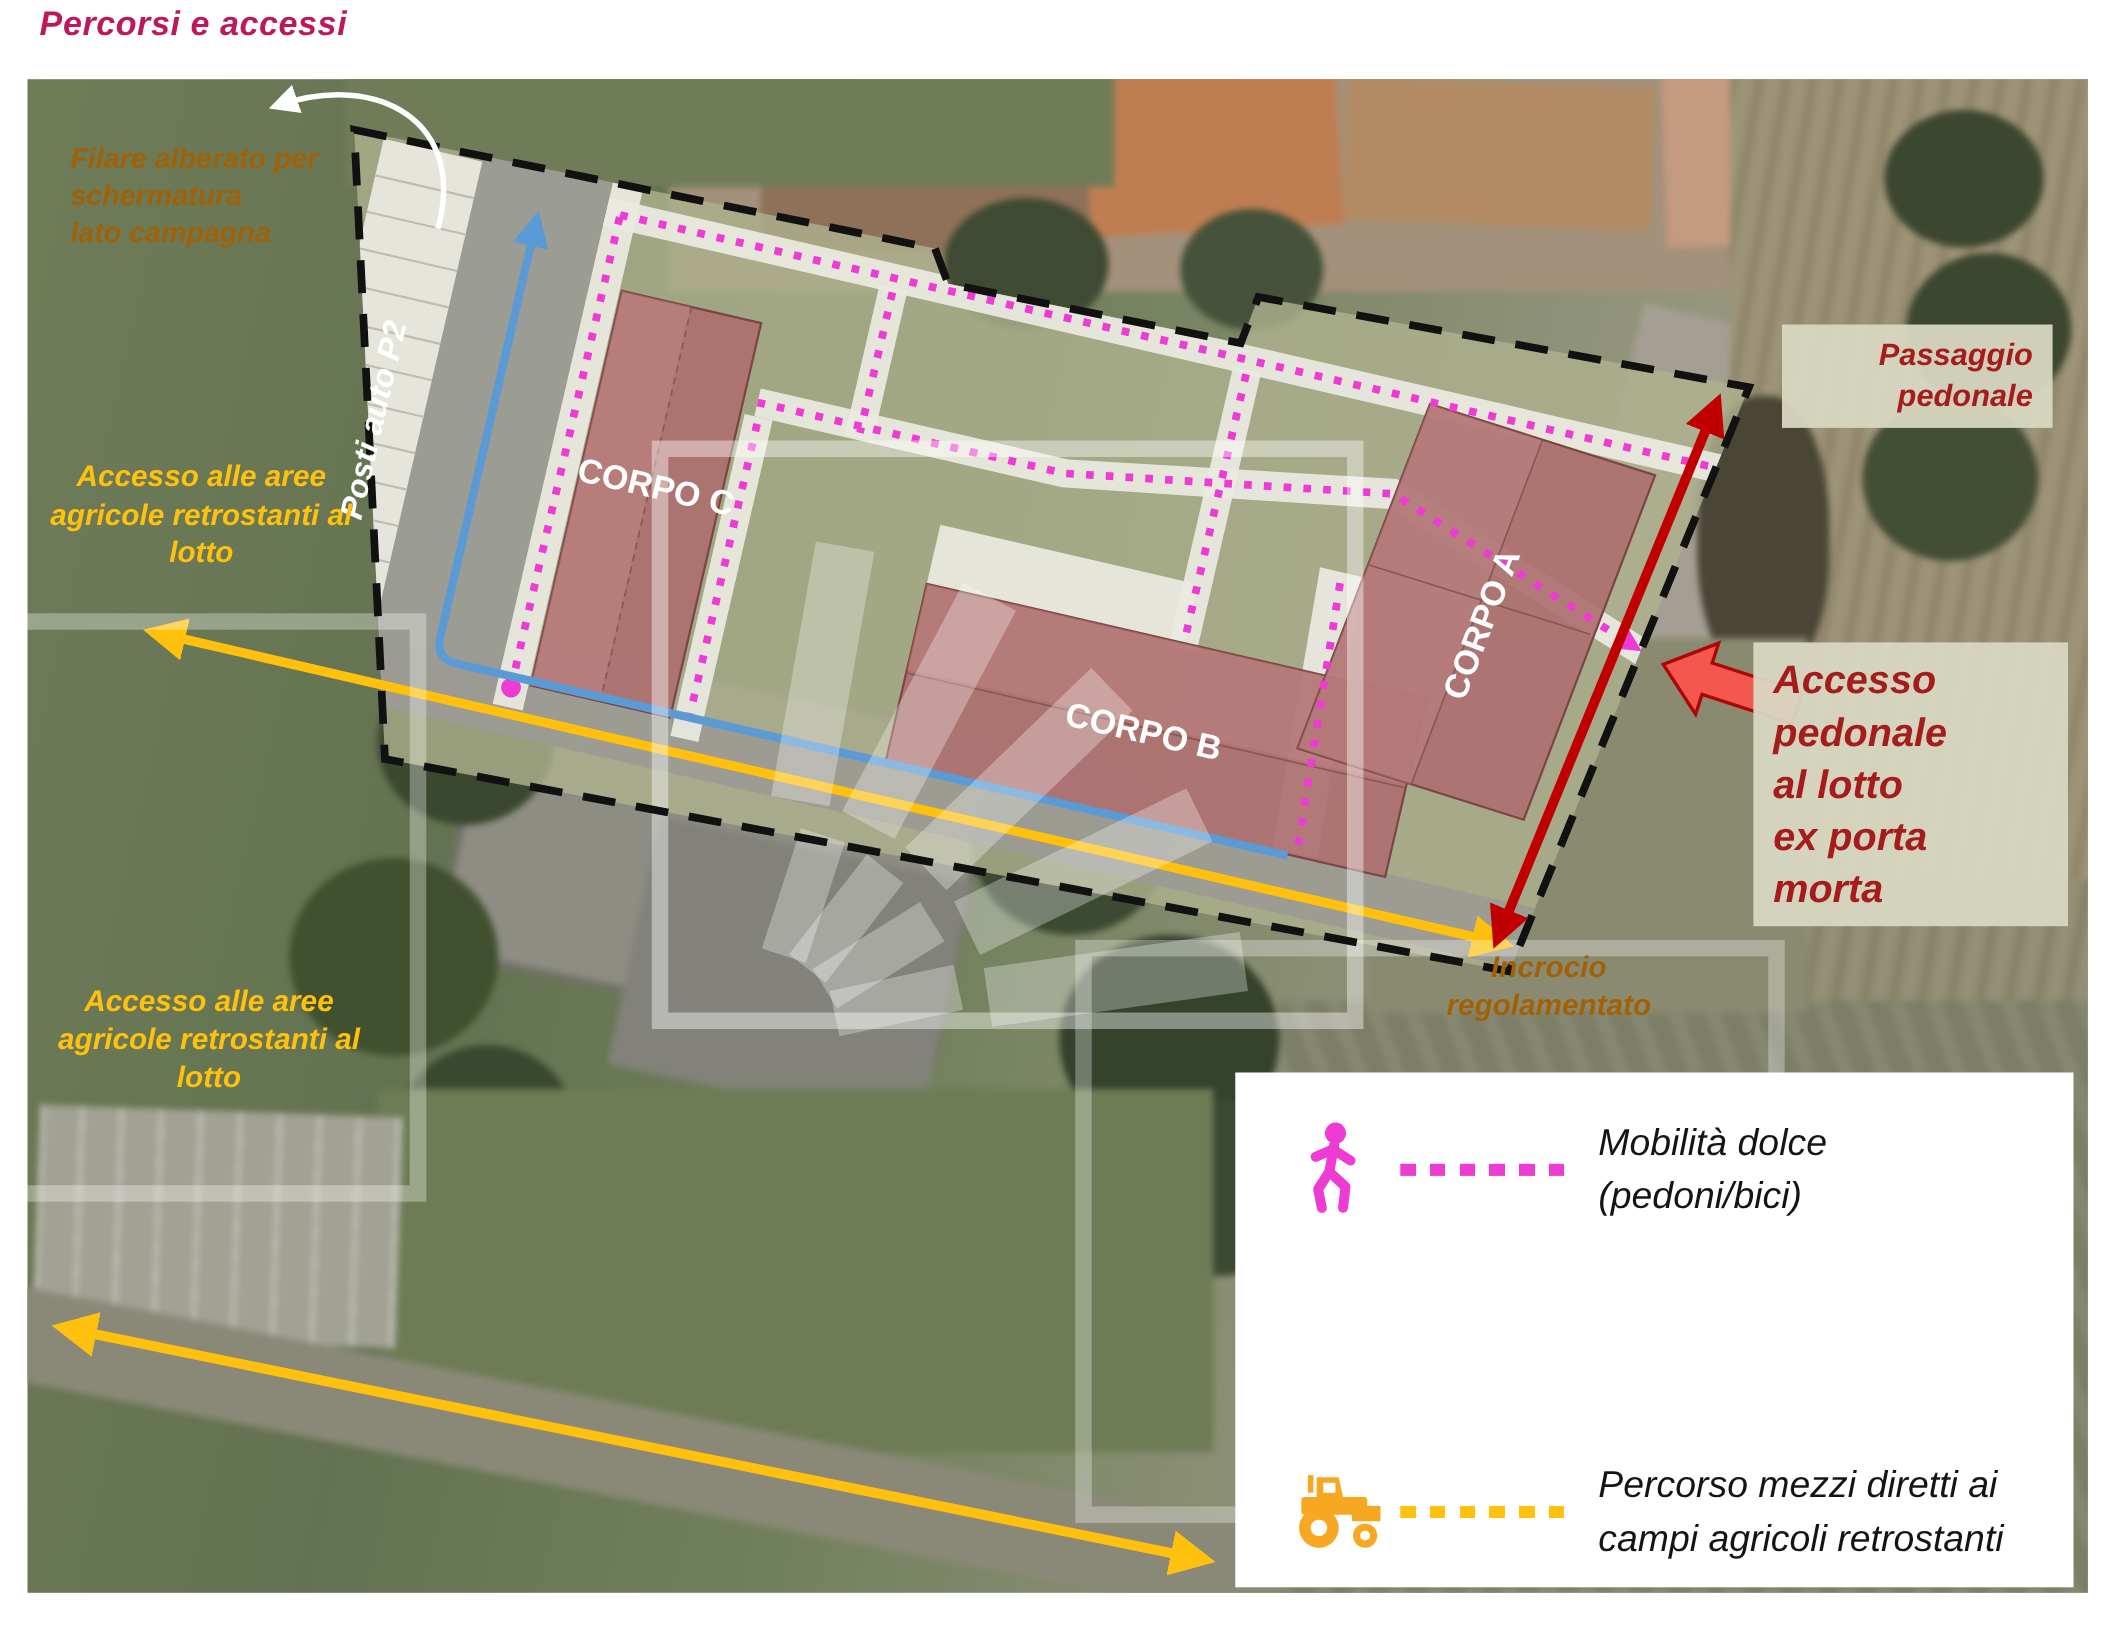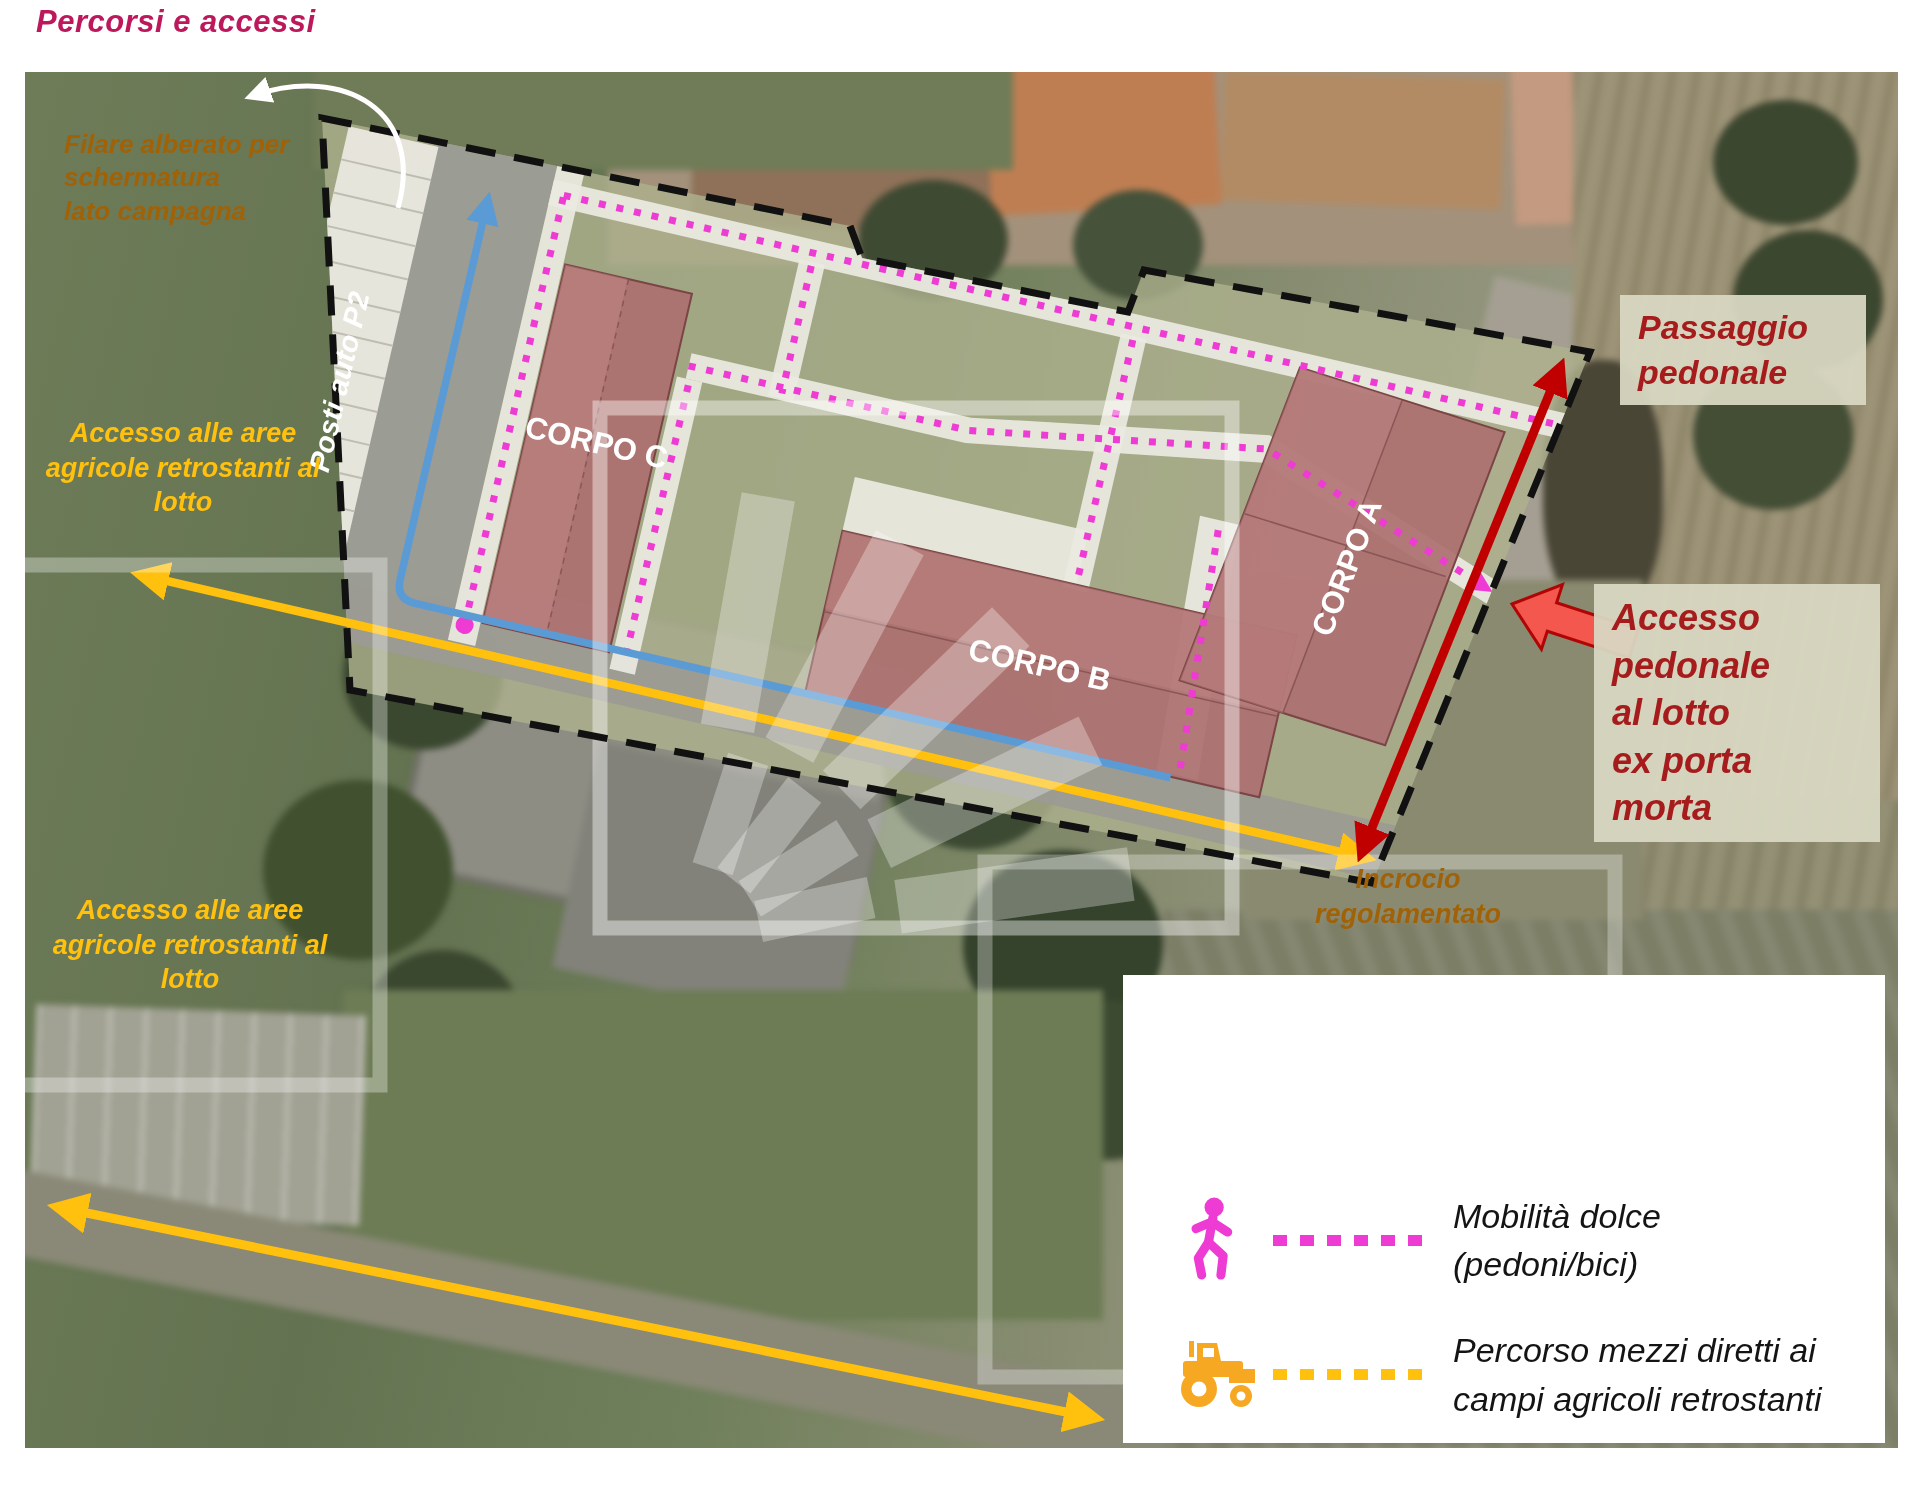--- a/index.html
+++ b/index.html
@@ -25,21 +25,21 @@
   .note.white{color:#a16207;}
   .note.yellow{color:#FFC10E;text-align:center;}
   .note div{white-space:nowrap;}
   .labelbox{
     position:absolute;background:rgba(216,215,193,.95);color:#A61C1C;
     font-style:italic;font-weight:bold;line-height:1.32;padding:10px 18px;
   }
   
   .legend{
     position:absolute;left:1123px;top:975px;width:762px;height:468px;background:#ffffff;
-    box-sizing:border-box;padding:40px 34px 20px 30px;display:flex;flex-direction:column;justify-content:flex-end;gap:38px;
+    box-sizing:border-box;padding:40px 34px 20px 30px;display:flex;flex-direction:column;justify-content:space-between;gap:38px;
   }
   .legend-row{display:grid;grid-template-columns:120px 180px 1fr;align-items:center;}
   .legend-row .dots{height:11px;width:152px;}
   .dots.pink{background:repeating-linear-gradient(90deg,#EE3BD3 0 14px,transparent 14px 27px);}
   .dots.blue{background:repeating-linear-gradient(90deg,#92BBE2 0 14px,transparent 14px 27px);}
   .dots.yellow{background:repeating-linear-gradient(90deg,#FFC10E 0 14px,transparent 14px 27px);}
   .legend-text{font-style:italic;font-size:34px;color:#141414;line-height:1.42;}
   .icon-cell{display:flex;align-items:center;justify-content:center;}
 </style>
 </head>
@@ -223,21 +223,21 @@
   <div>Accesso alle aree</div>
   <div>agricole retrostanti al</div>
   <div>lotto</div>
 </div>
 
 <div class="note white" style="left:1268px;top:862px;width:280px;font-size:27px;text-align:center;">
   <div>Incrocio</div>
   <div>regolamentato</div>
 </div>
 
-<div class="labelbox" style="left:1620px;top:295px;width:210px;font-size:34px;">
+<div class="labelbox" style="left:1620px;top:295px;width:210px;font-size:28px;text-align:right;">
   <div>Passaggio</div>
   <div>pedonale</div>
 </div>
 
 <div class="labelbox" style="left:1594px;top:584px;width:250px;font-size:36px;">
   <div>Accesso pedonale</div>
   <div>al lotto</div>
   <div>ex porta morta</div>
 </div>
 

